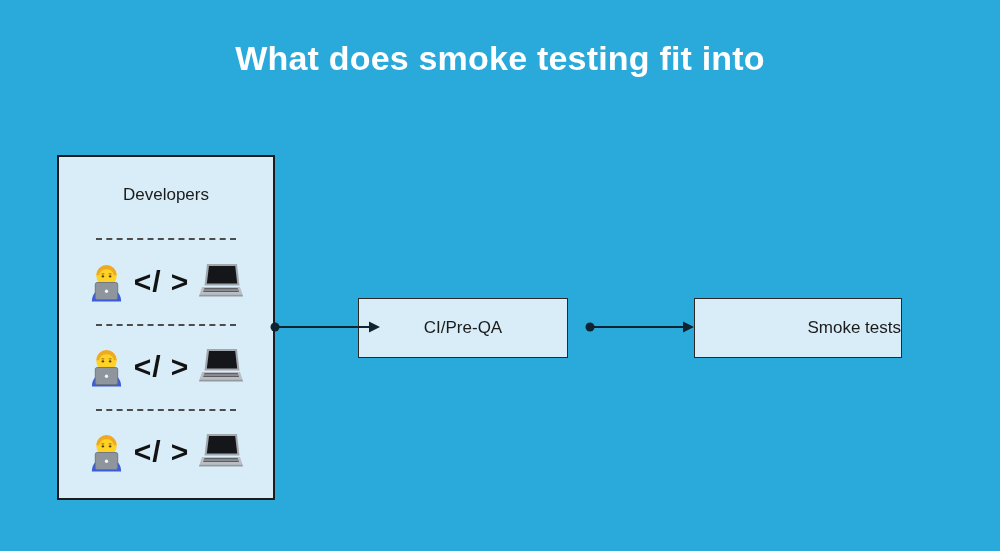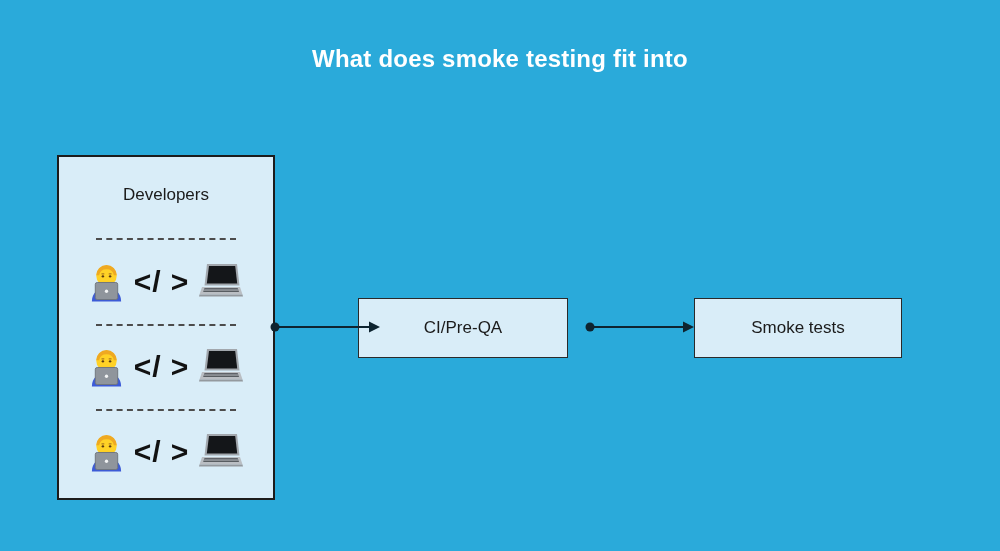--- a/index.html
+++ b/index.html
@@ -19,21 +19,21 @@
     position:relative;
     overflow:hidden;
   }
   .canvas{
     position:absolute;left:0;top:0;width:1000px;height:551px;
   }
   .title{
     position:absolute;top:40px;left:0;width:1000px;
     text-align:center;
     color:var(--title-text);
-    font-size:24px;font-weight:bold;line-height:37px;
+    font-size:34px;font-weight:bold;line-height:37px;
     letter-spacing:0.2px;
   }
   .group-box{
     position:absolute;left:57px;top:155px;width:218px;height:345px;
     background:var(--box-fill);
     border:2px solid var(--box-border);
     padding-left:36px;
   }
   .group-label{
     position:absolute;top:26px;left:0;width:100%;
@@ -56,21 +56,21 @@
     letter-spacing:1px;white-space:pre;
   }
   .node{
     position:absolute;height:60px;
     background:var(--box-fill);
     border:1.5px solid #2A2A2A;
     display:flex;align-items:center;justify-content:center;
     color:var(--label-text);font-size:17px;
   }
   .node-ci{left:358px;top:298px;width:210px;}
-  .node-smoke{left:694px;top:298px;width:208px;}
+  .node-smoke{left:694px;top:298px;width:208px;justify-content:flex-end;}
   .connectors{
     position:absolute;left:0;top:0;width:1000px;height:551px;
     pointer-events:none;color:var(--line);
   }
   .emoji-svg{display:block;}
 </style>
 </head>
 <body>
 
 <div class="canvas">

